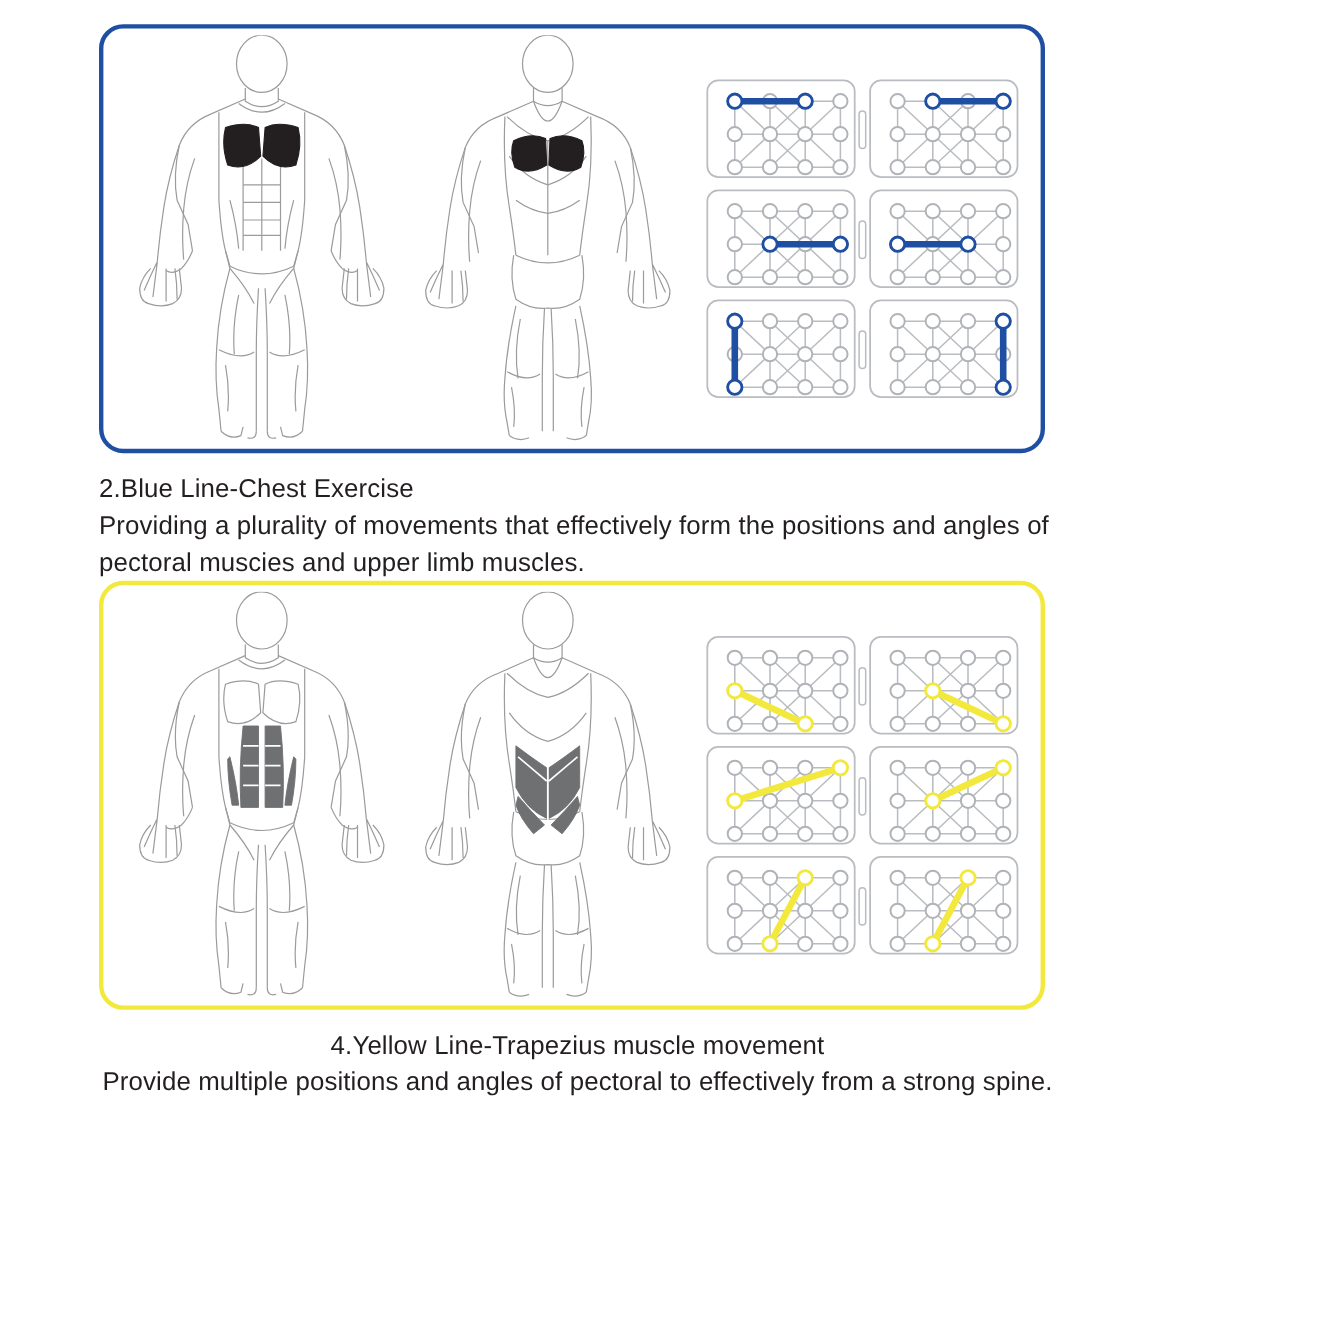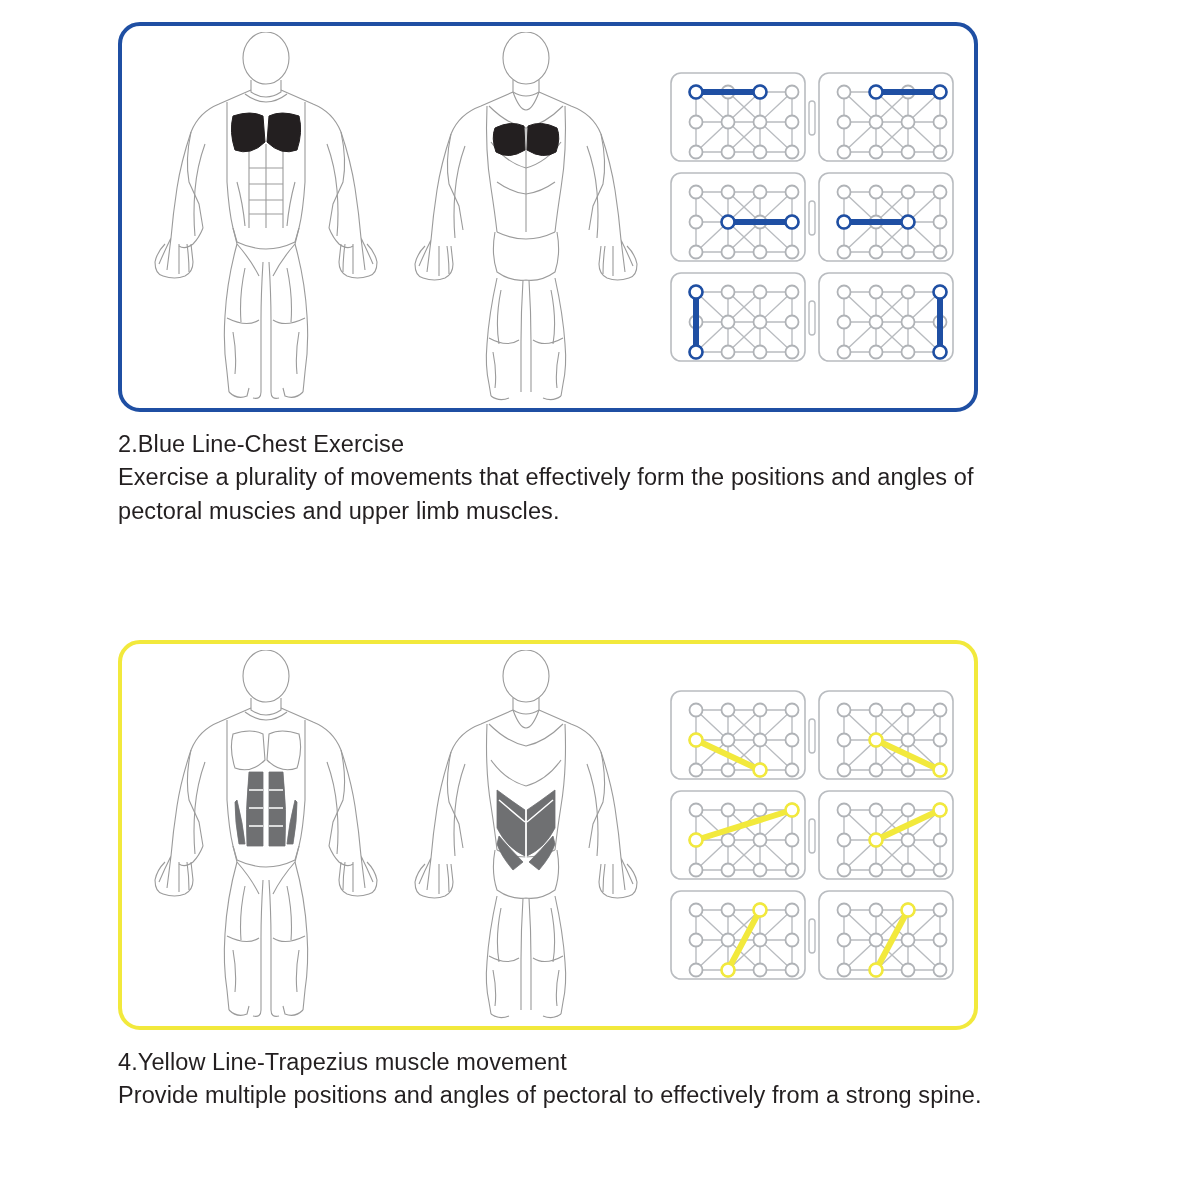--- a/index.html
+++ b/index.html
@@ -12,28 +12,28 @@
     height: 1200px;
     font-family: "Liberation Sans", sans-serif;
     color: #231f20;
     position: relative;
     overflow: hidden;
   }
   .page {
     width: 1200px;
     height: 1200px;
     box-sizing: border-box;
-    padding: 22px 150px 0 118px;
+    padding: 22px 150px 0 90px;
   }
 
   .section {
     width: 860px;
   }
   .section + .section {
-    margin-top: 112px;
+    text-align: center;
   }
 
   .panel {
     box-sizing: border-box;
     width: 860px;
     height: 390px;
     border-radius: 22px;
     display: flex;
     align-items: center;
     background: #ffffff;
@@ -303,21 +303,21 @@
                   <circle cx="108" cy="70" r="6.5"></circle>
               </g>
             </g>
           </g>
         </svg>
       </div>
     </div>
 
     <div class="caption">
       <span class="title">2.Blue Line-Chest Exercise</span>
-      <span class="desc">Exercise a plurality of movements that effectively form the positions and angles of pectoral muscies and upper limb muscles.</span>
+      <span class="desc">Providing a plurality of movements that effectively form the positions and angles of pectoral muscies and upper limb muscles.</span>
     </div>
   </div>
 
   <div class="section">
 
     <div class="panel yellow">
 
       <div class="bodies">
 
         <svg class="body-fig" viewBox="0 0 250 370">

